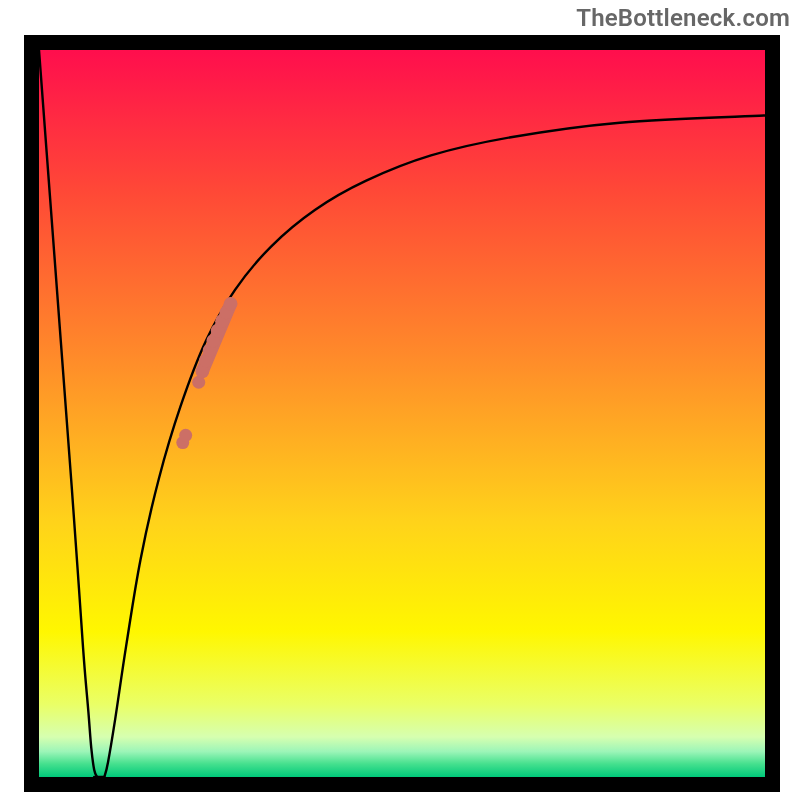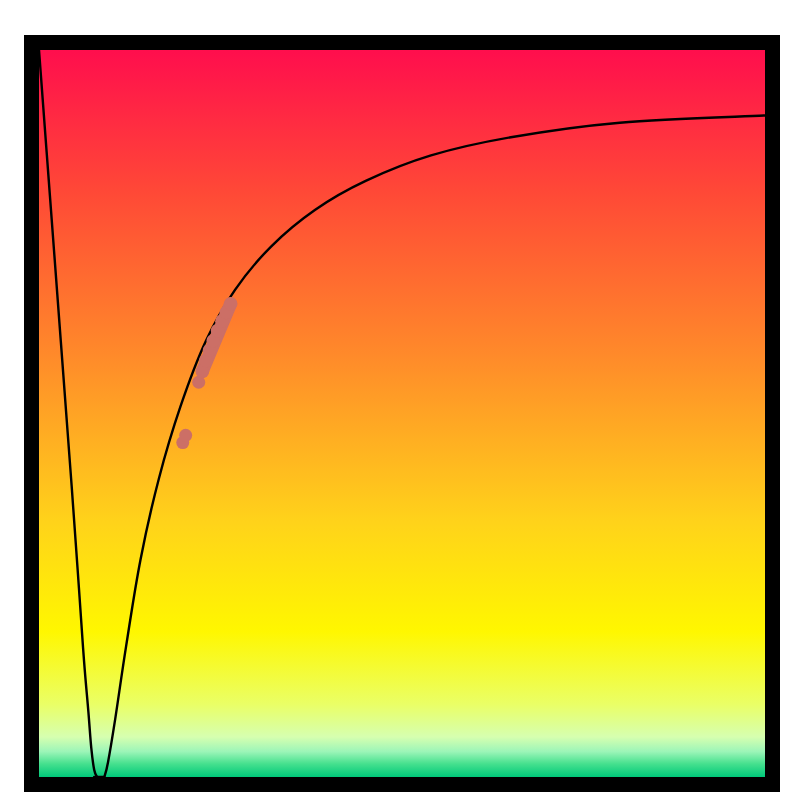--- a/index.html
+++ b/index.html
@@ -56,20 +56,21 @@
     width: 100%;
     height: 100%;
     display: block;
   }
 </style>
 </head>
 <body>
 
 <div class="stage">
 
+  <div class="watermark">TheBottleneck.com</div>
 
   <div class="plot-wrap">
     <div class="plot-inner">
       <svg id="chart-svg" class="svg-fill" viewBox="0 0 726 727" preserveAspectRatio="none">
         <defs>
           <linearGradient id="bg-grad" x1="0" y1="0" x2="0" y2="1">
               <stop offset="0.00%" stop-color="#ff0e4d"></stop>
               <stop offset="20.00%" stop-color="#ff4a36"></stop>
               <stop offset="42.00%" stop-color="#ff8a2a"></stop>
               <stop offset="65.00%" stop-color="#ffd31a"></stop>

